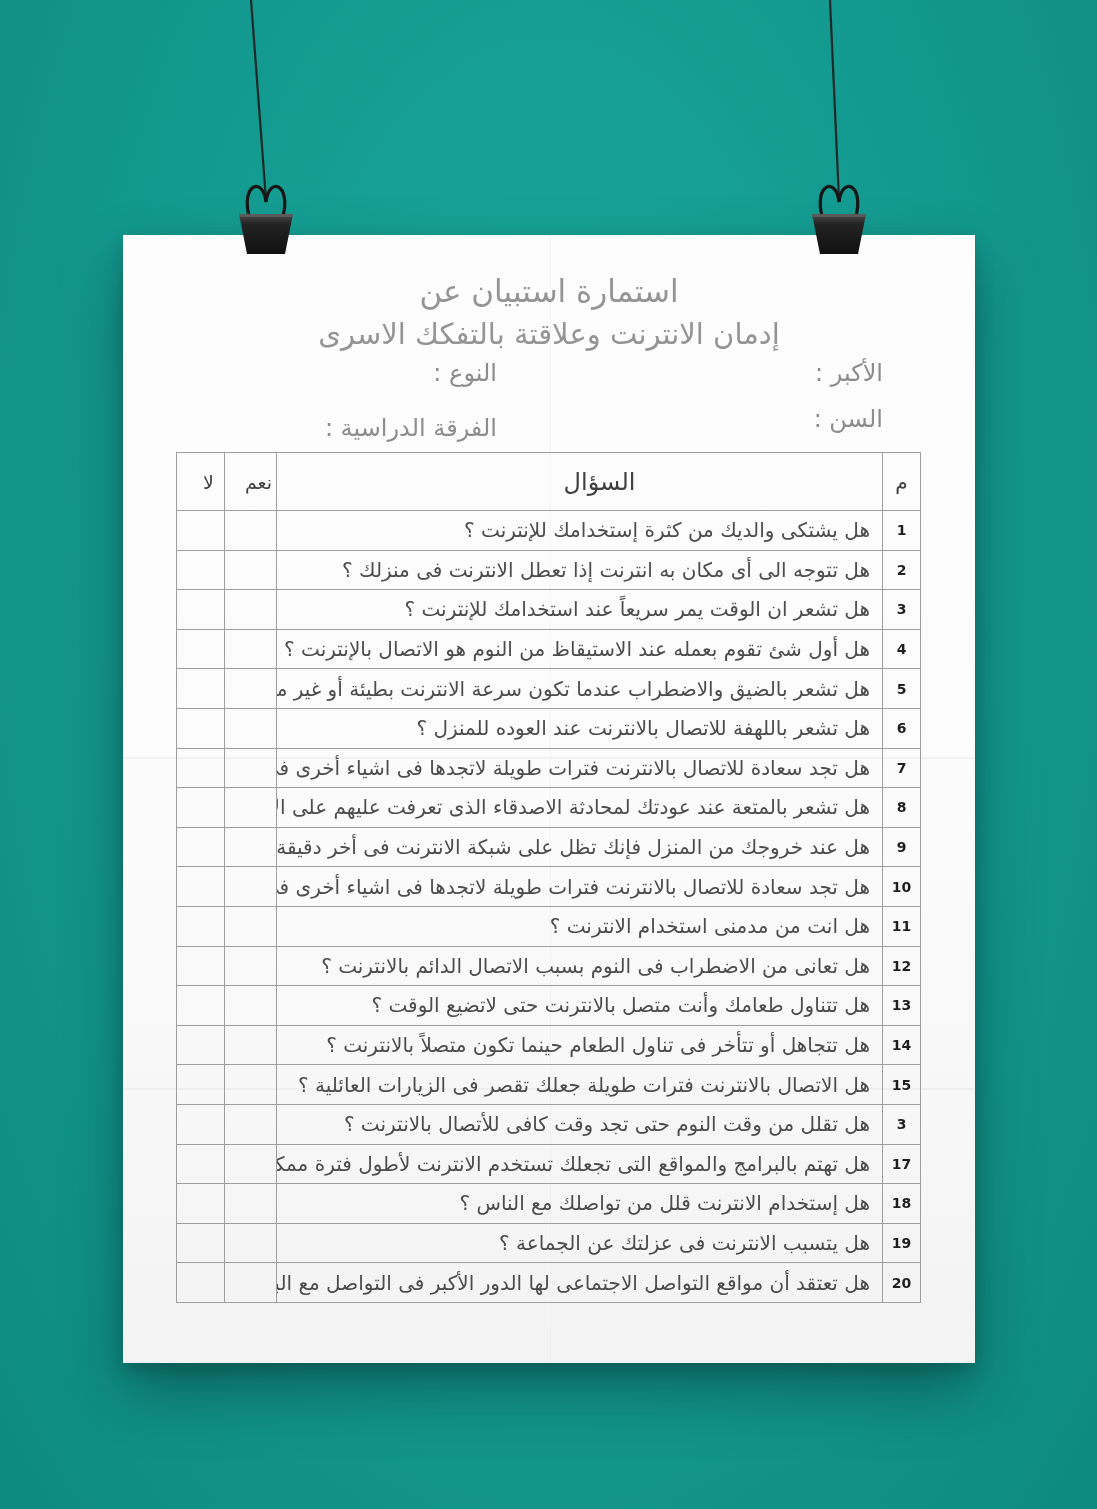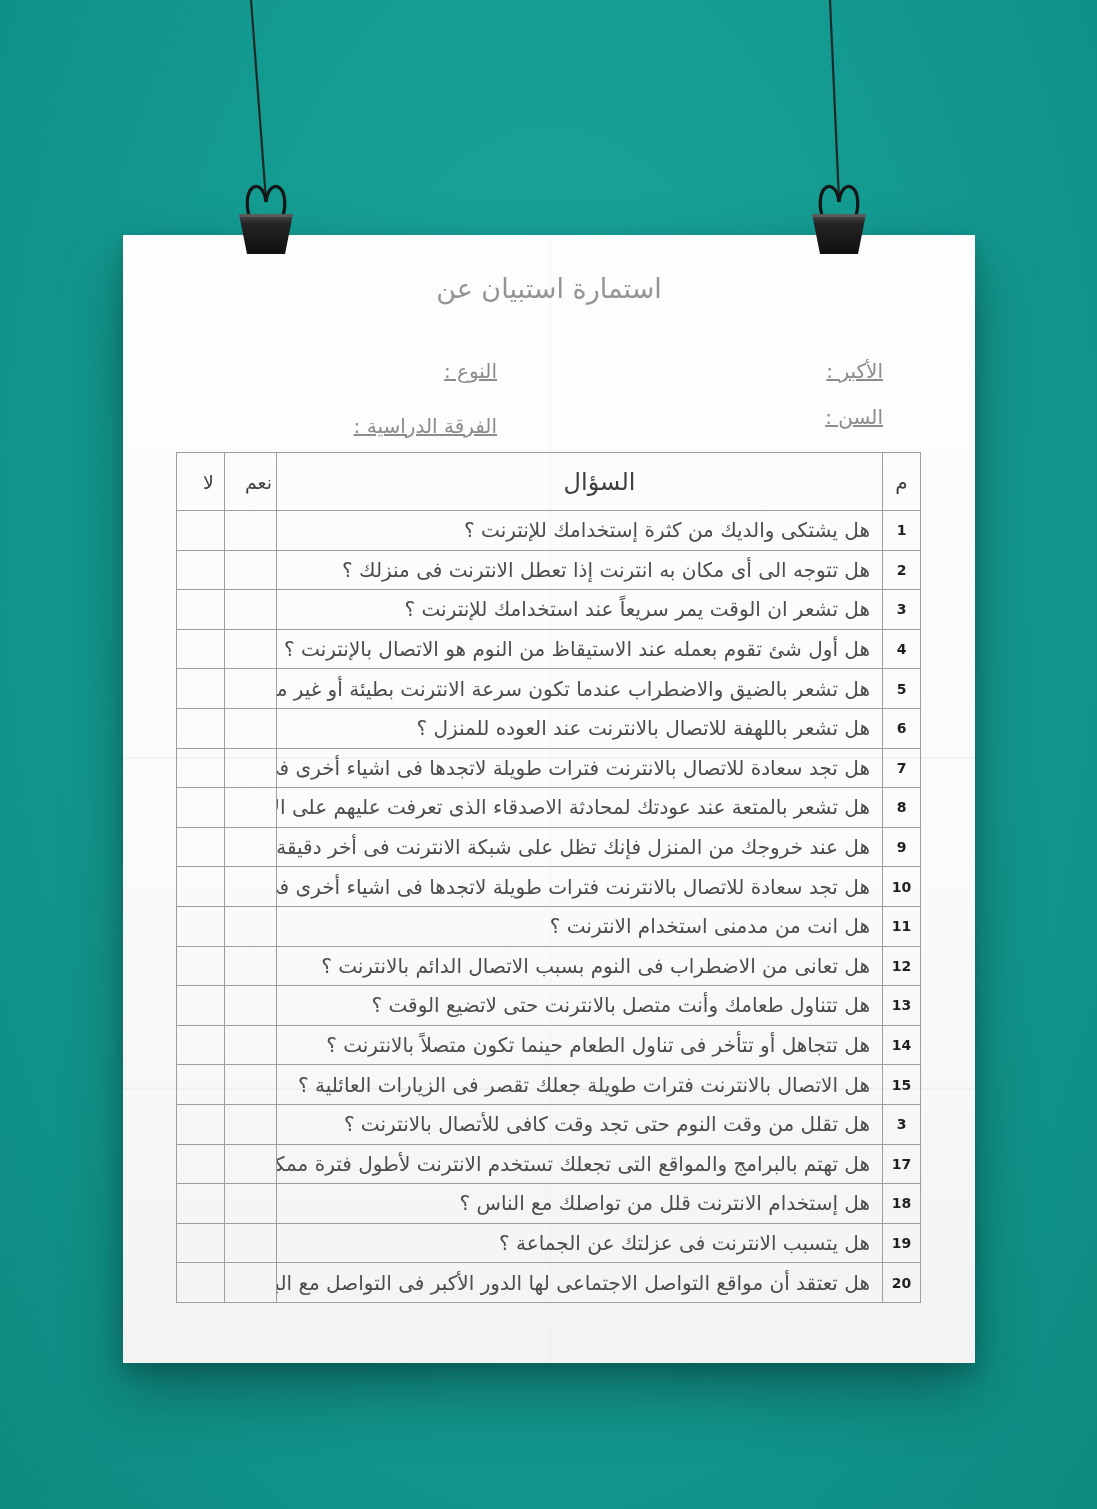--- a/index.html
+++ b/index.html
@@ -18,24 +18,24 @@
     box-shadow:0 30px 60px rgba(0,0,0,.30), 0 8px 18px rgba(0,0,0,.18);
     direction:rtl;z-index:2;
   }
   .crease{position:absolute;pointer-events:none;}
   .crease-v{left:50%;top:0;bottom:0;width:2px;
     background:linear-gradient(to left, rgba(0,0,0,0.035), rgba(255,255,255,0.4));}
   .crease-h{left:0;right:0;height:2px;background:rgba(0,0,0,0.03);}
   .crease-h1{top:522px;} .crease-h2{top:853px;}
 
   .title-block{position:absolute;top:38px;left:0;right:0;text-align:center;color:#949494;}
-  .title-line1{font-size:27px;letter-spacing:.5px;}
+  .title-line1{font-size:31px;letter-spacing:.5px;}
   .title-line2{font-size:29px;margin-top:8px;letter-spacing:.5px;}
 
-  .field{position:absolute;font-size:20px;color:#8c8c8c;white-space:nowrap;text-decoration:underline;}
+  .field{position:absolute;font-size:24px;color:#8c8c8c;white-space:nowrap;}
   .field-name {top:124px;right:92px;}
   .field-gender{top:124px;right:478px;}
   .field-age  {top:170px;right:92px;margin-left:12px;}
   .field-grade{top:179px;right:478px;}
 
   .qtable{
     position:absolute;top:217px;right:54px;
     border-collapse:collapse;table-layout:fixed;width:744px;
     direction:rtl;
   }
@@ -66,20 +66,21 @@
     <line x1="830" y1="0" x2="839" y2="200" stroke="#1d2a29" stroke-width="2.2"></line>
   </svg>
 
   <div class="paper" dir="rtl">
     <div class="crease crease-v"></div>
     <div class="crease crease-h crease-h1"></div>
     <div class="crease crease-h crease-h2"></div>
 
     <div class="title-block">
       <div class="title-line1">استمارة استبيان عن</div>
+      <div class="title-line2">إدمان الانترنت وعلاقتة بالتفكك الاسرى</div>
     </div>
 
     <div class="field field-name">الأكبر :</div>
     <div class="field field-gender">النوع :</div>
     <div class="field field-age">السن :</div>
     <div class="field field-grade">الفرقة الدراسية :</div>
 
     <table class="qtable">
       <colgroup>
         <col style="width:38px">

